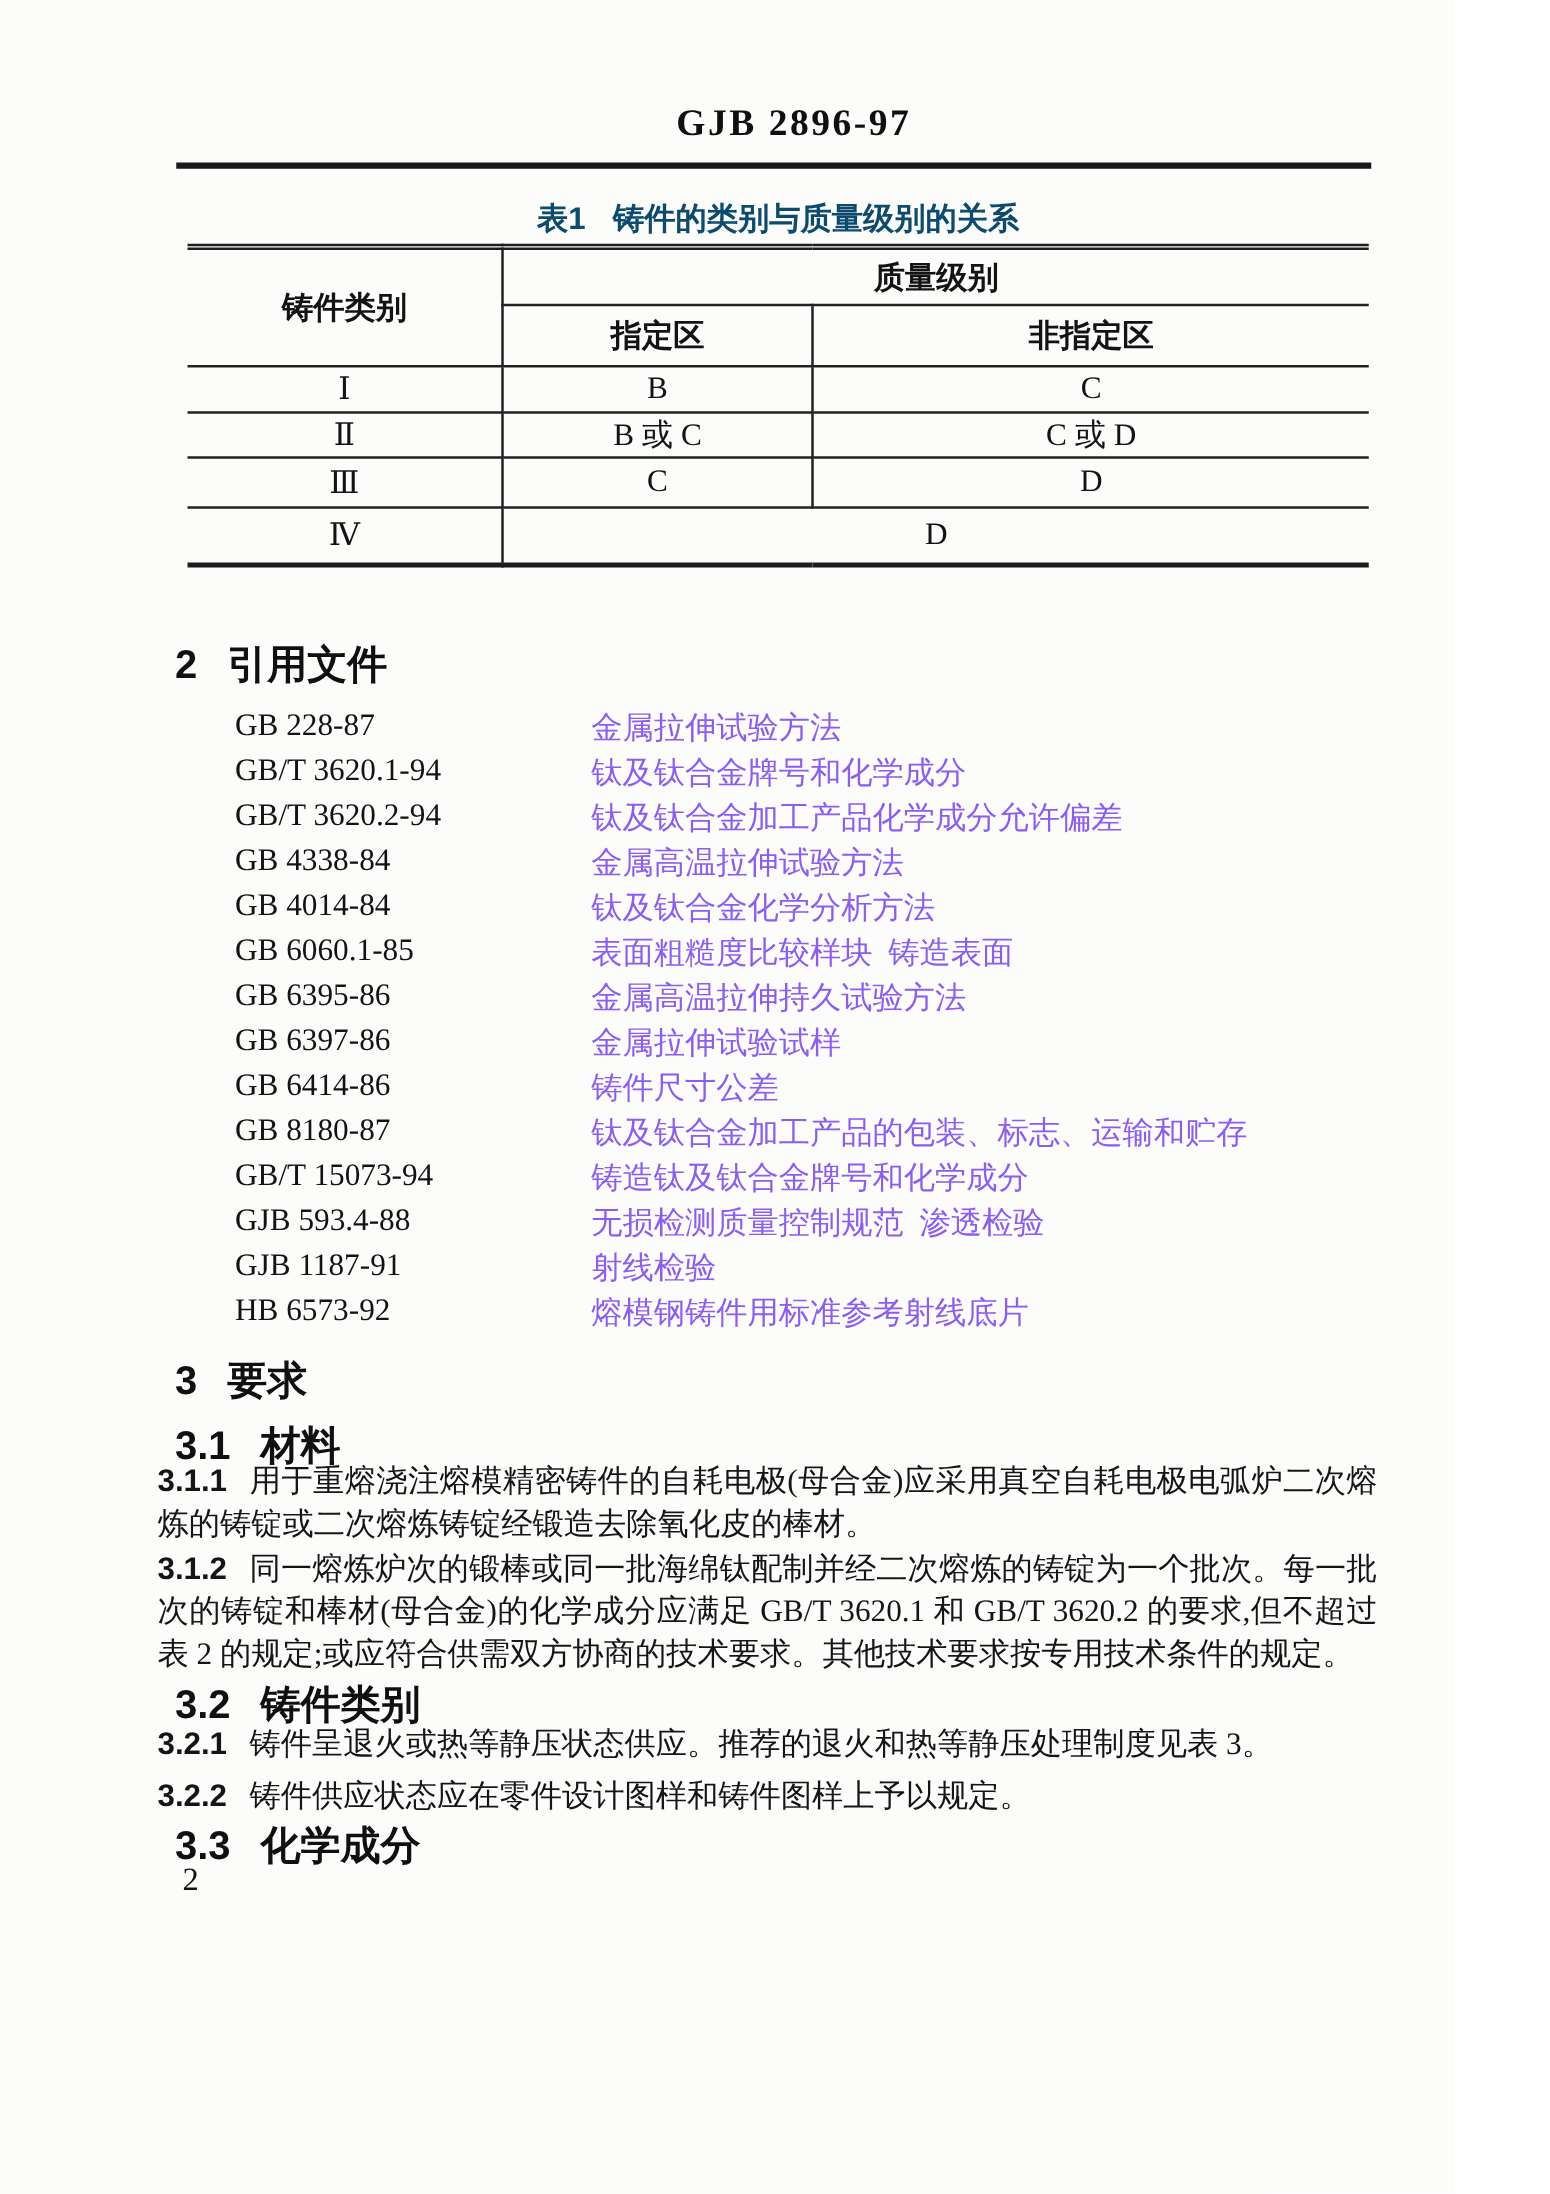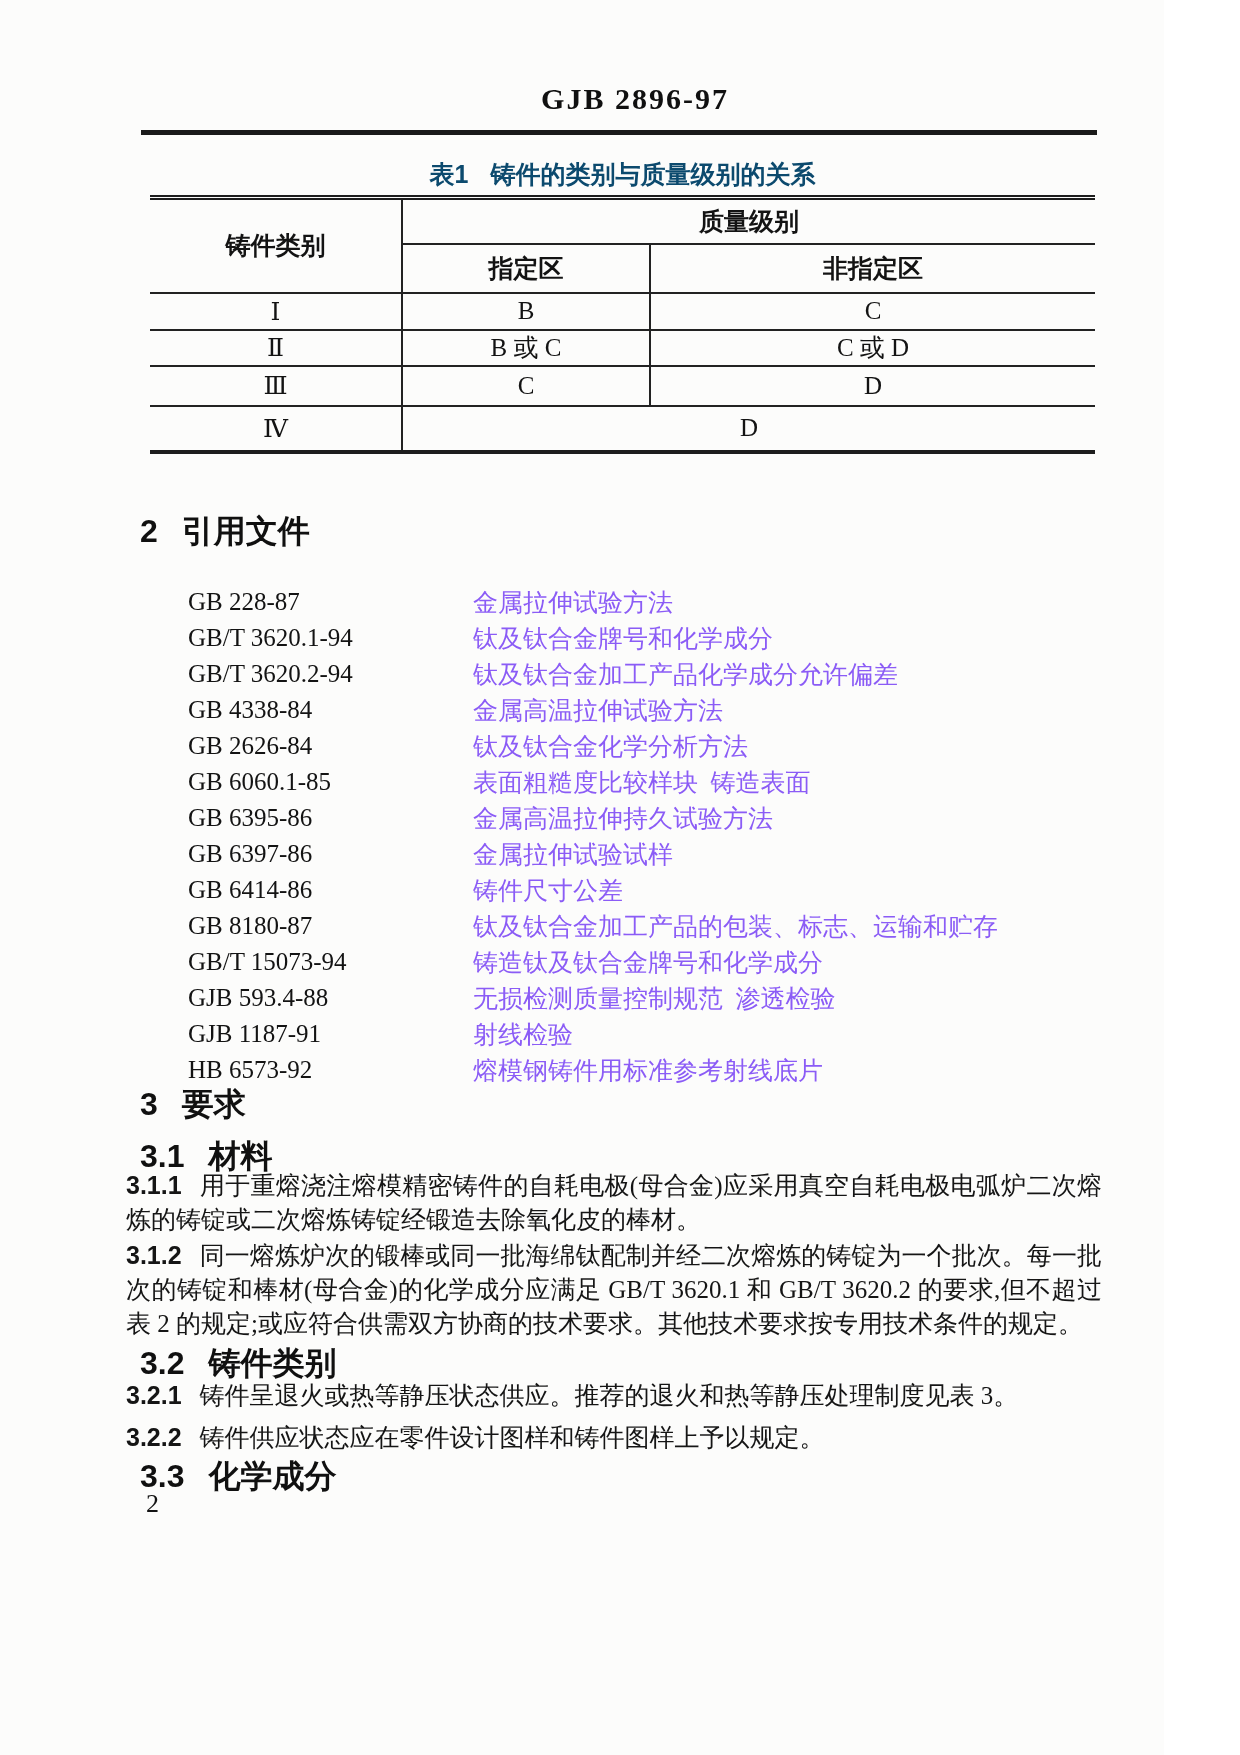--- a/index.html
+++ b/index.html
@@ -96,21 +96,21 @@
     font-weight: bold;
     font-size: 32px;
     color: #101010;
     white-space: nowrap;
   }
   .sec-num { display: inline-block; margin-right: 24px; }
 
   
   .ref-list {
     position: absolute;
-    top: 584px; left: 188px; width: 930px;
+    top: 563px; left: 188px; width: 930px;
   }
   .ref-row {
     display: grid;
     grid-template-columns: 273px auto;
     height: 36px;
     align-items: center;
   }
   .ref-code {
     font-family: "Liberation Serif", "DejaVu Serif", serif;
     font-size: 25px;
@@ -213,21 +213,21 @@
       </div>
     <div class="ref-row">
         <span class="ref-code">GB/T 3620.2-94</span>
         <span class="ref-title">钛及钛合金加工产品化学成分允许偏差</span>
       </div>
     <div class="ref-row">
         <span class="ref-code">GB 4338-84</span>
         <span class="ref-title">金属高温拉伸试验方法</span>
       </div>
     <div class="ref-row">
-        <span class="ref-code">GB 2626-84</span>
+        <span class="ref-code">GB 4014-84</span>
         <span class="ref-title">钛及钛合金化学分析方法</span>
       </div>
     <div class="ref-row">
         <span class="ref-code">GB 6060.1-85</span>
         <span class="ref-title">表面粗糙度比较样块  铸造表面</span>
       </div>
     <div class="ref-row">
         <span class="ref-code">GB 6395-86</span>
         <span class="ref-title">金属高温拉伸持久试验方法</span>
       </div>

